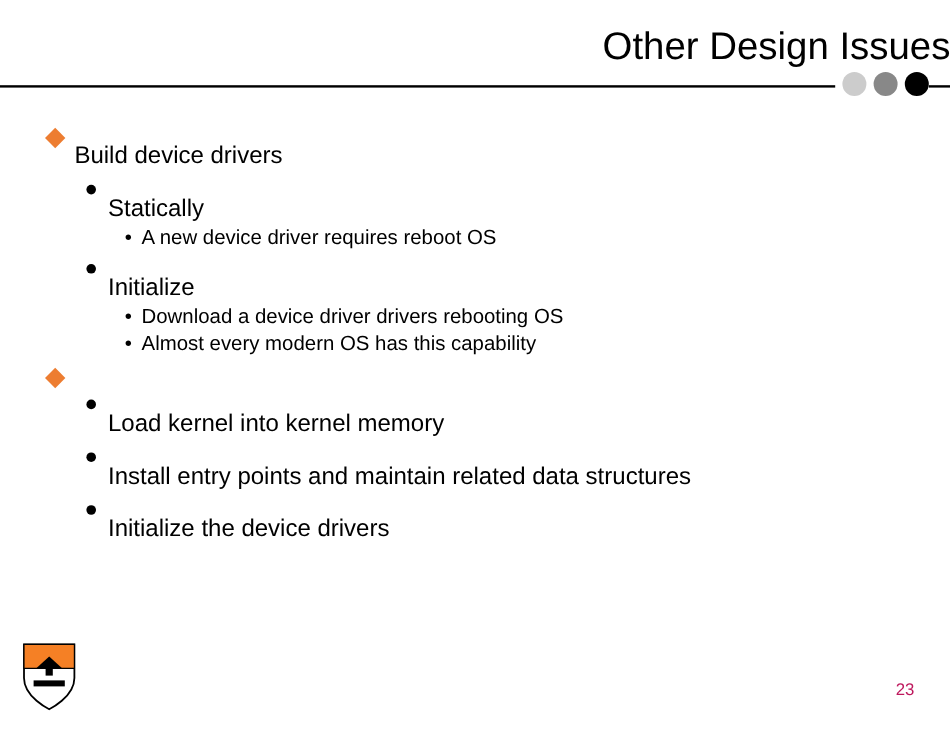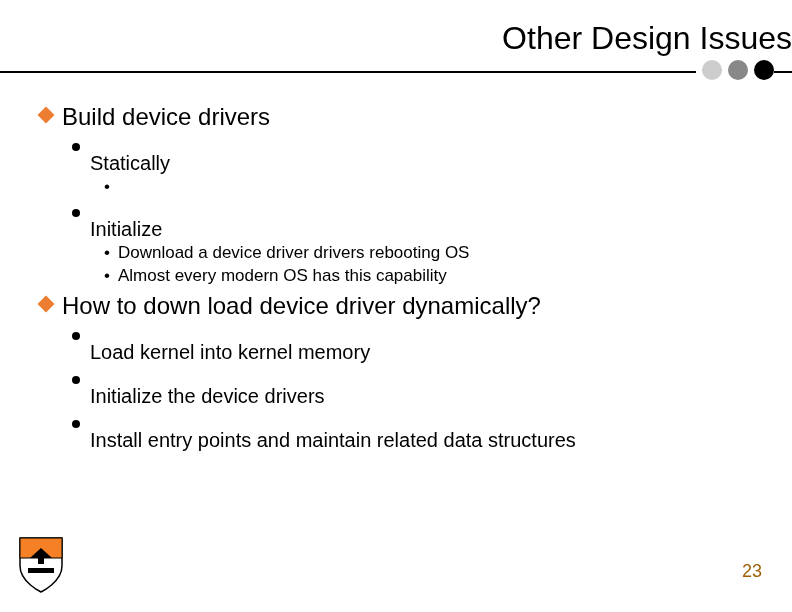--- a/index.html
+++ b/index.html
@@ -43,21 +43,21 @@
   .dot1 { background: #ccc; }
   .dot2 { background: #888; }
   .dot3 { background: #000; }
 
   .content {
     padding: 14px 40px 0 40px;
   }
 
   .l1 { display:flex; align-items:flex-start; margin: 6px 0 4px 0; }
   .l1 .bullet { flex: 0 0 auto; margin-right: 10px; margin-top:6px; }
-  .l1 .text { font-size: 24px; }
+  .l1 .text { font-size: 20px; margin-top: 16px; }
 
   .l2 { display:flex; align-items:flex-start; margin: 4px 0 2px 32px; }
   .l2 .bullet { flex:0 0 auto; margin-right:10px; margin-top:8px; width:8px; height:8px; background:#000; border-radius:50%; }
   .l2 .text { font-size: 20px; margin-top: 17px; }
 
   .l3 { display:flex; align-items:flex-start; margin: 2px 0 2px 64px; }
   .l3 .bullet { flex:0 0 auto; margin-right:8px; font-size:17px; line-height:1.2; }
   .l3 .text { font-size: 17px; }
 
   .diamond {
@@ -74,22 +74,22 @@
   }
   .logo {
     position: absolute;
     left: 18px; bottom: 4px;
     width: 46px;
   }
   .pagenum {
     position: absolute;
     right: 30px;
     bottom: 20px;
-    font-size: 18px;
-    color: #a16207;
+    font-size: 14px;
+    color: #be185d;
   }
 </style>
 </head>
 <body>
 
 <div class="title">Other Design Issues</div>
 
 <div class="hr-wrap">
   <div class="hr"></div>
   <div class="dots">
@@ -105,51 +105,51 @@
     <div class="bullet diamond"></div>
     <div class="text">Build device drivers</div>
   </div>
 
   <div class="l2">
     <div class="bullet"></div>
     <div class="text">Statically</div>
   </div>
   <div class="l3">
     <div class="bullet">•</div>
+    <div class="text">A new device driver requires reboot OS</div>
   </div>
 
   <div class="l2">
     <div class="bullet"></div>
     <div class="text">Initialize</div>
   </div>
   <div class="l3">
     <div class="bullet">•</div>
     <div class="text">Download a device driver drivers rebooting OS</div>
   </div>
   <div class="l3">
     <div class="bullet">•</div>
     <div class="text">Almost every modern OS has this capability</div>
   </div>
 
   <div class="l1">
     <div class="bullet diamond"></div>
-    <div class="text">How to down load device driver dynamically?</div>
   </div>
 
   <div class="l2">
     <div class="bullet"></div>
     <div class="text">Load kernel into kernel memory</div>
   </div>
   <div class="l2">
     <div class="bullet"></div>
-    <div class="text">Initialize the device drivers</div>
+    <div class="text">Install entry points and maintain related data structures</div>
   </div>
   <div class="l2">
     <div class="bullet"></div>
-    <div class="text">Install entry points and maintain related data structures</div>
+    <div class="text">Initialize the device drivers</div>
   </div>
 
 </div>
 
 <div class="footer">
   <div class="logo">
     <svg viewBox="0 0 46 58" width="46" height="58">
       <path d="M2 2 H44 V30 C44 46 23 56 23 56 C23 56 2 46 2 30 Z" fill="#fff" stroke="#000" stroke-width="1.5"></path>
       <path d="M2 2 H44 V22 H2 Z" fill="#f58025" stroke="#000" stroke-width="1"></path>
       <path d="M12 22 L23 12 L34 22 Z" fill="#000"></path>

